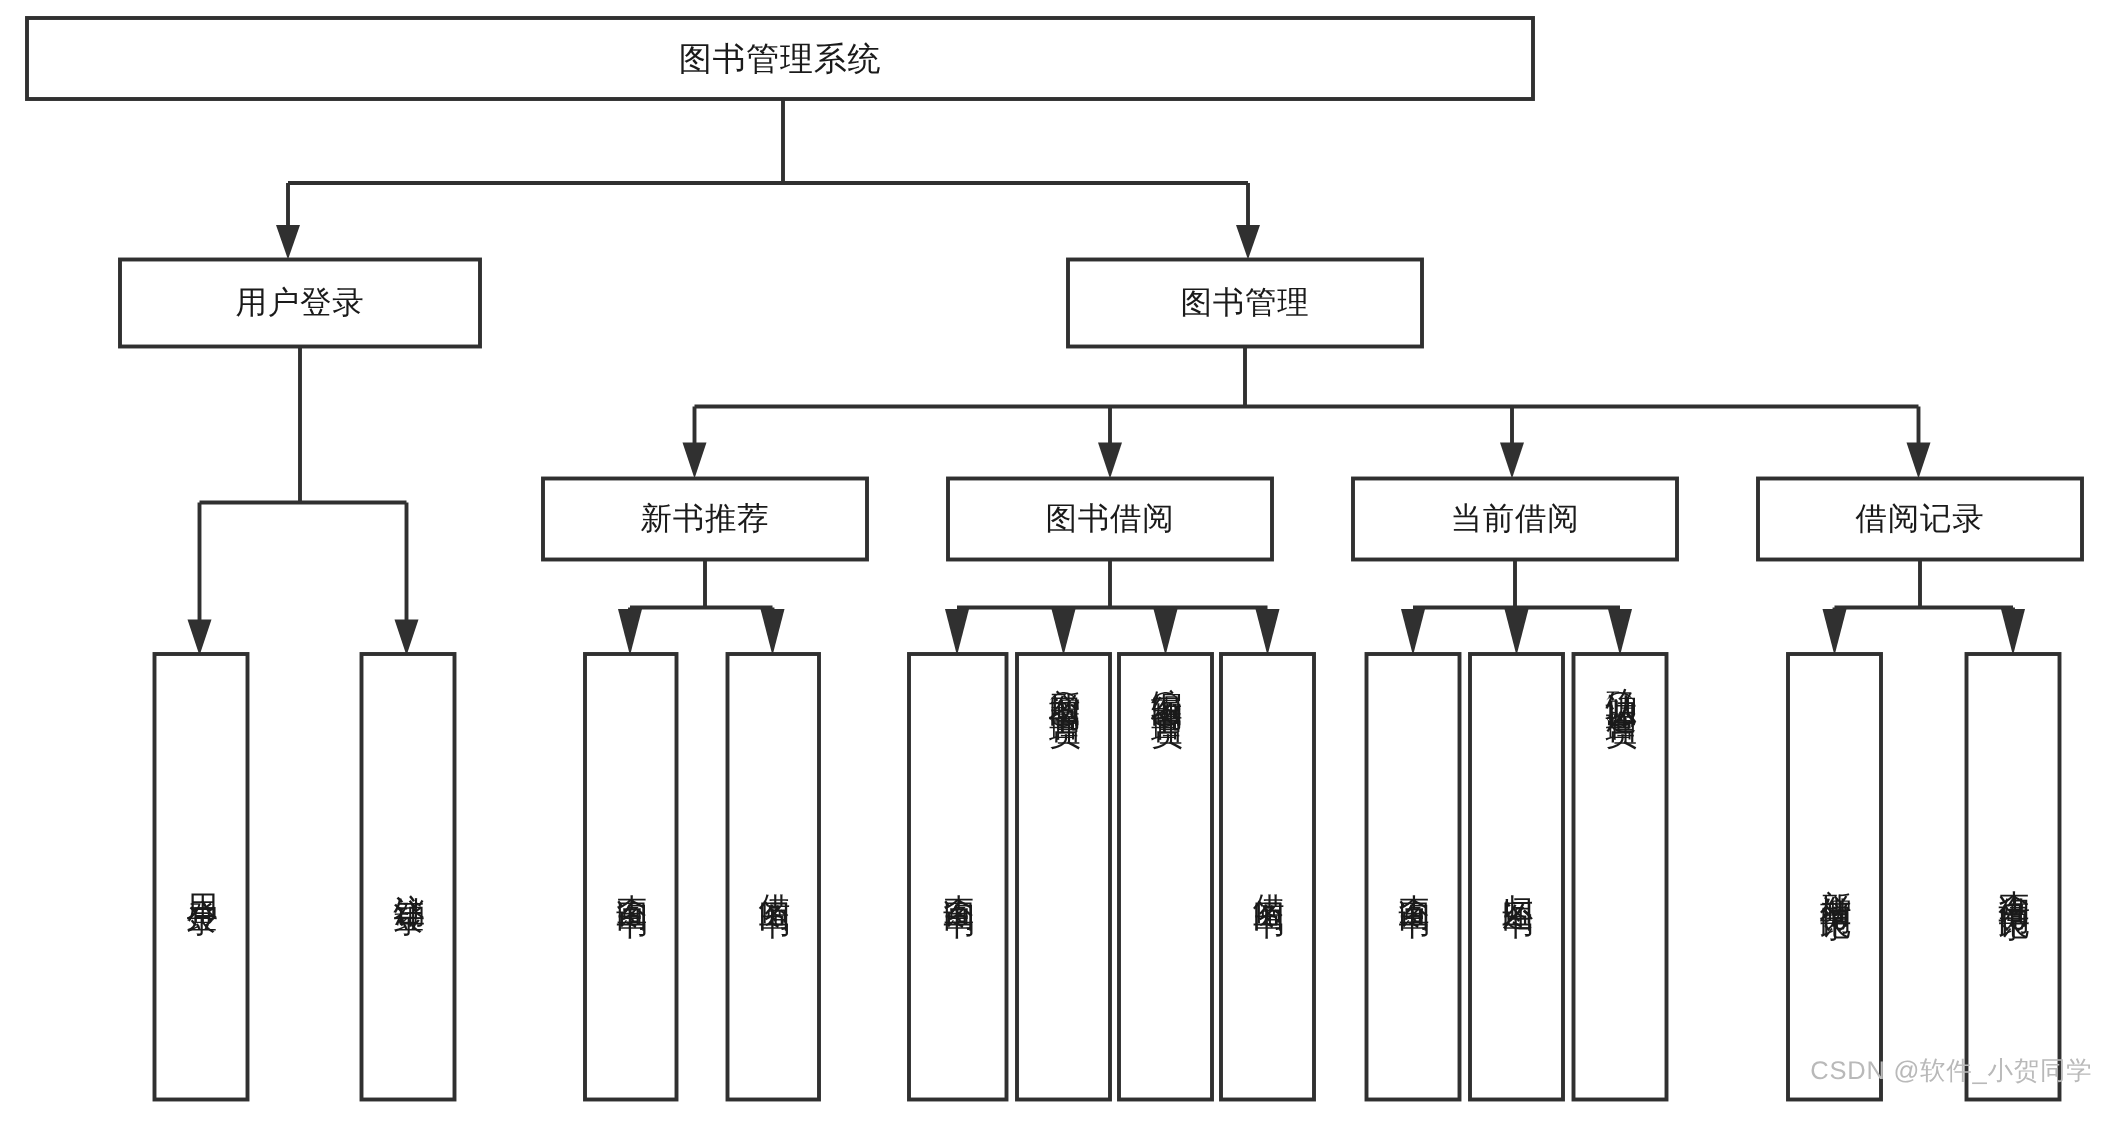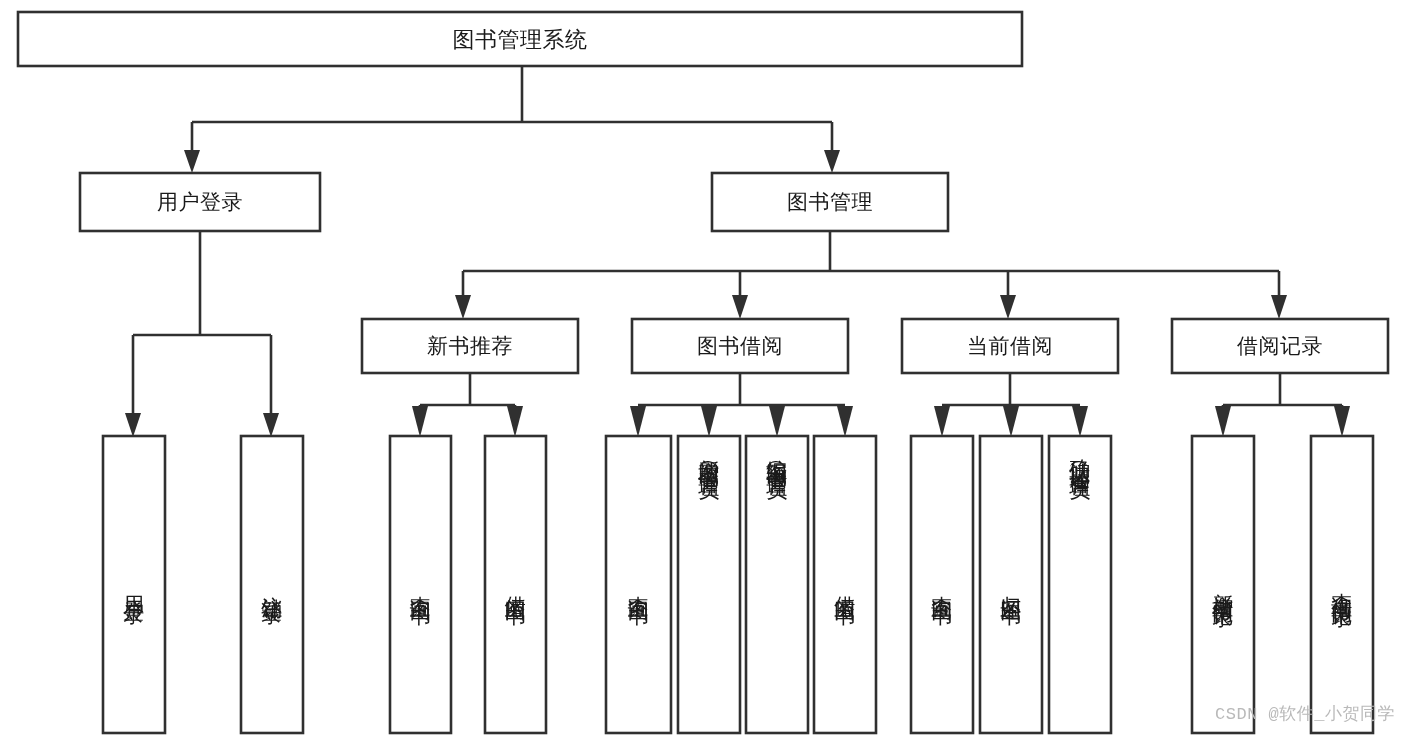--- a/index.html
+++ b/index.html
@@ -66,21 +66,21 @@
     font-size: 21px;
     line-height: 1.32;
     color: #1a1a1a;
     letter-spacing: 3px;
     white-space: nowrap;
   }
   .watermark {
     position: absolute;
     right: 10px;
     bottom: 4px;
-    font-family: Liberation Mono, monospace;
+    font-family: Liberation Sans, sans-serif;
     font-size: 17px;
     color: #b9b9b9;
     letter-spacing: 0.5px;
     white-space: nowrap;
     text-align: right;
   }
 </style>
 </head>
 <body>
 

